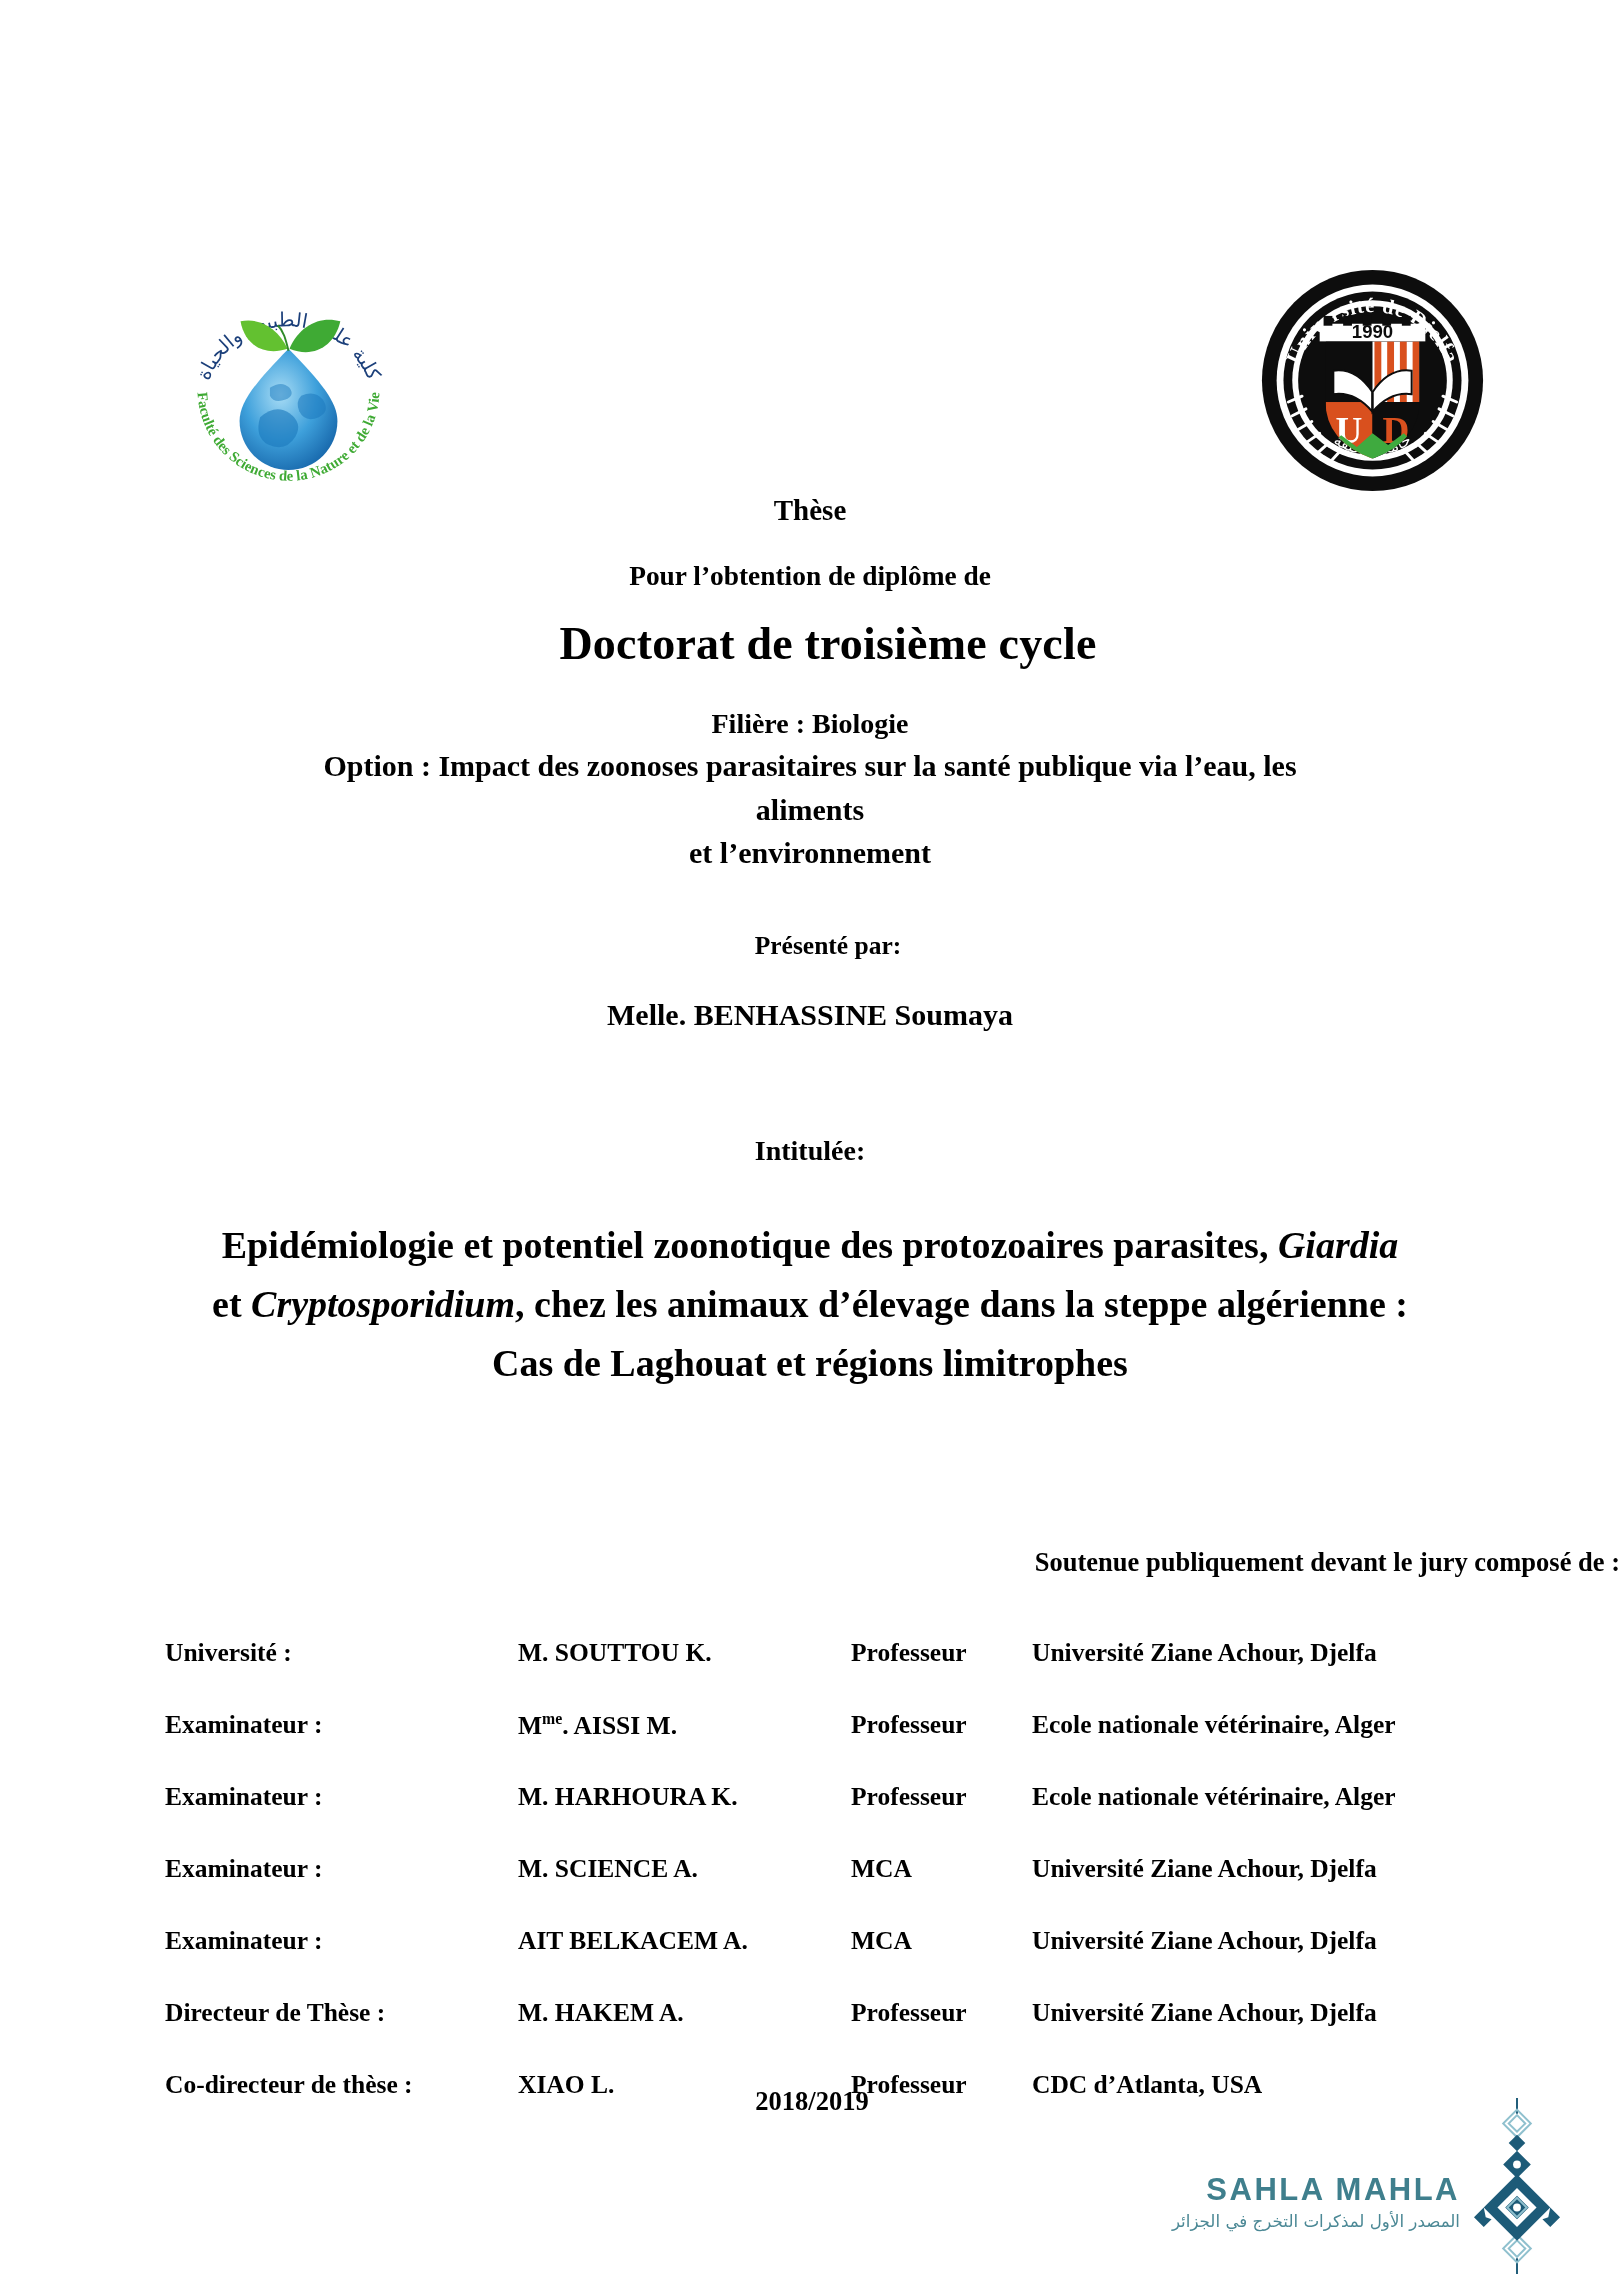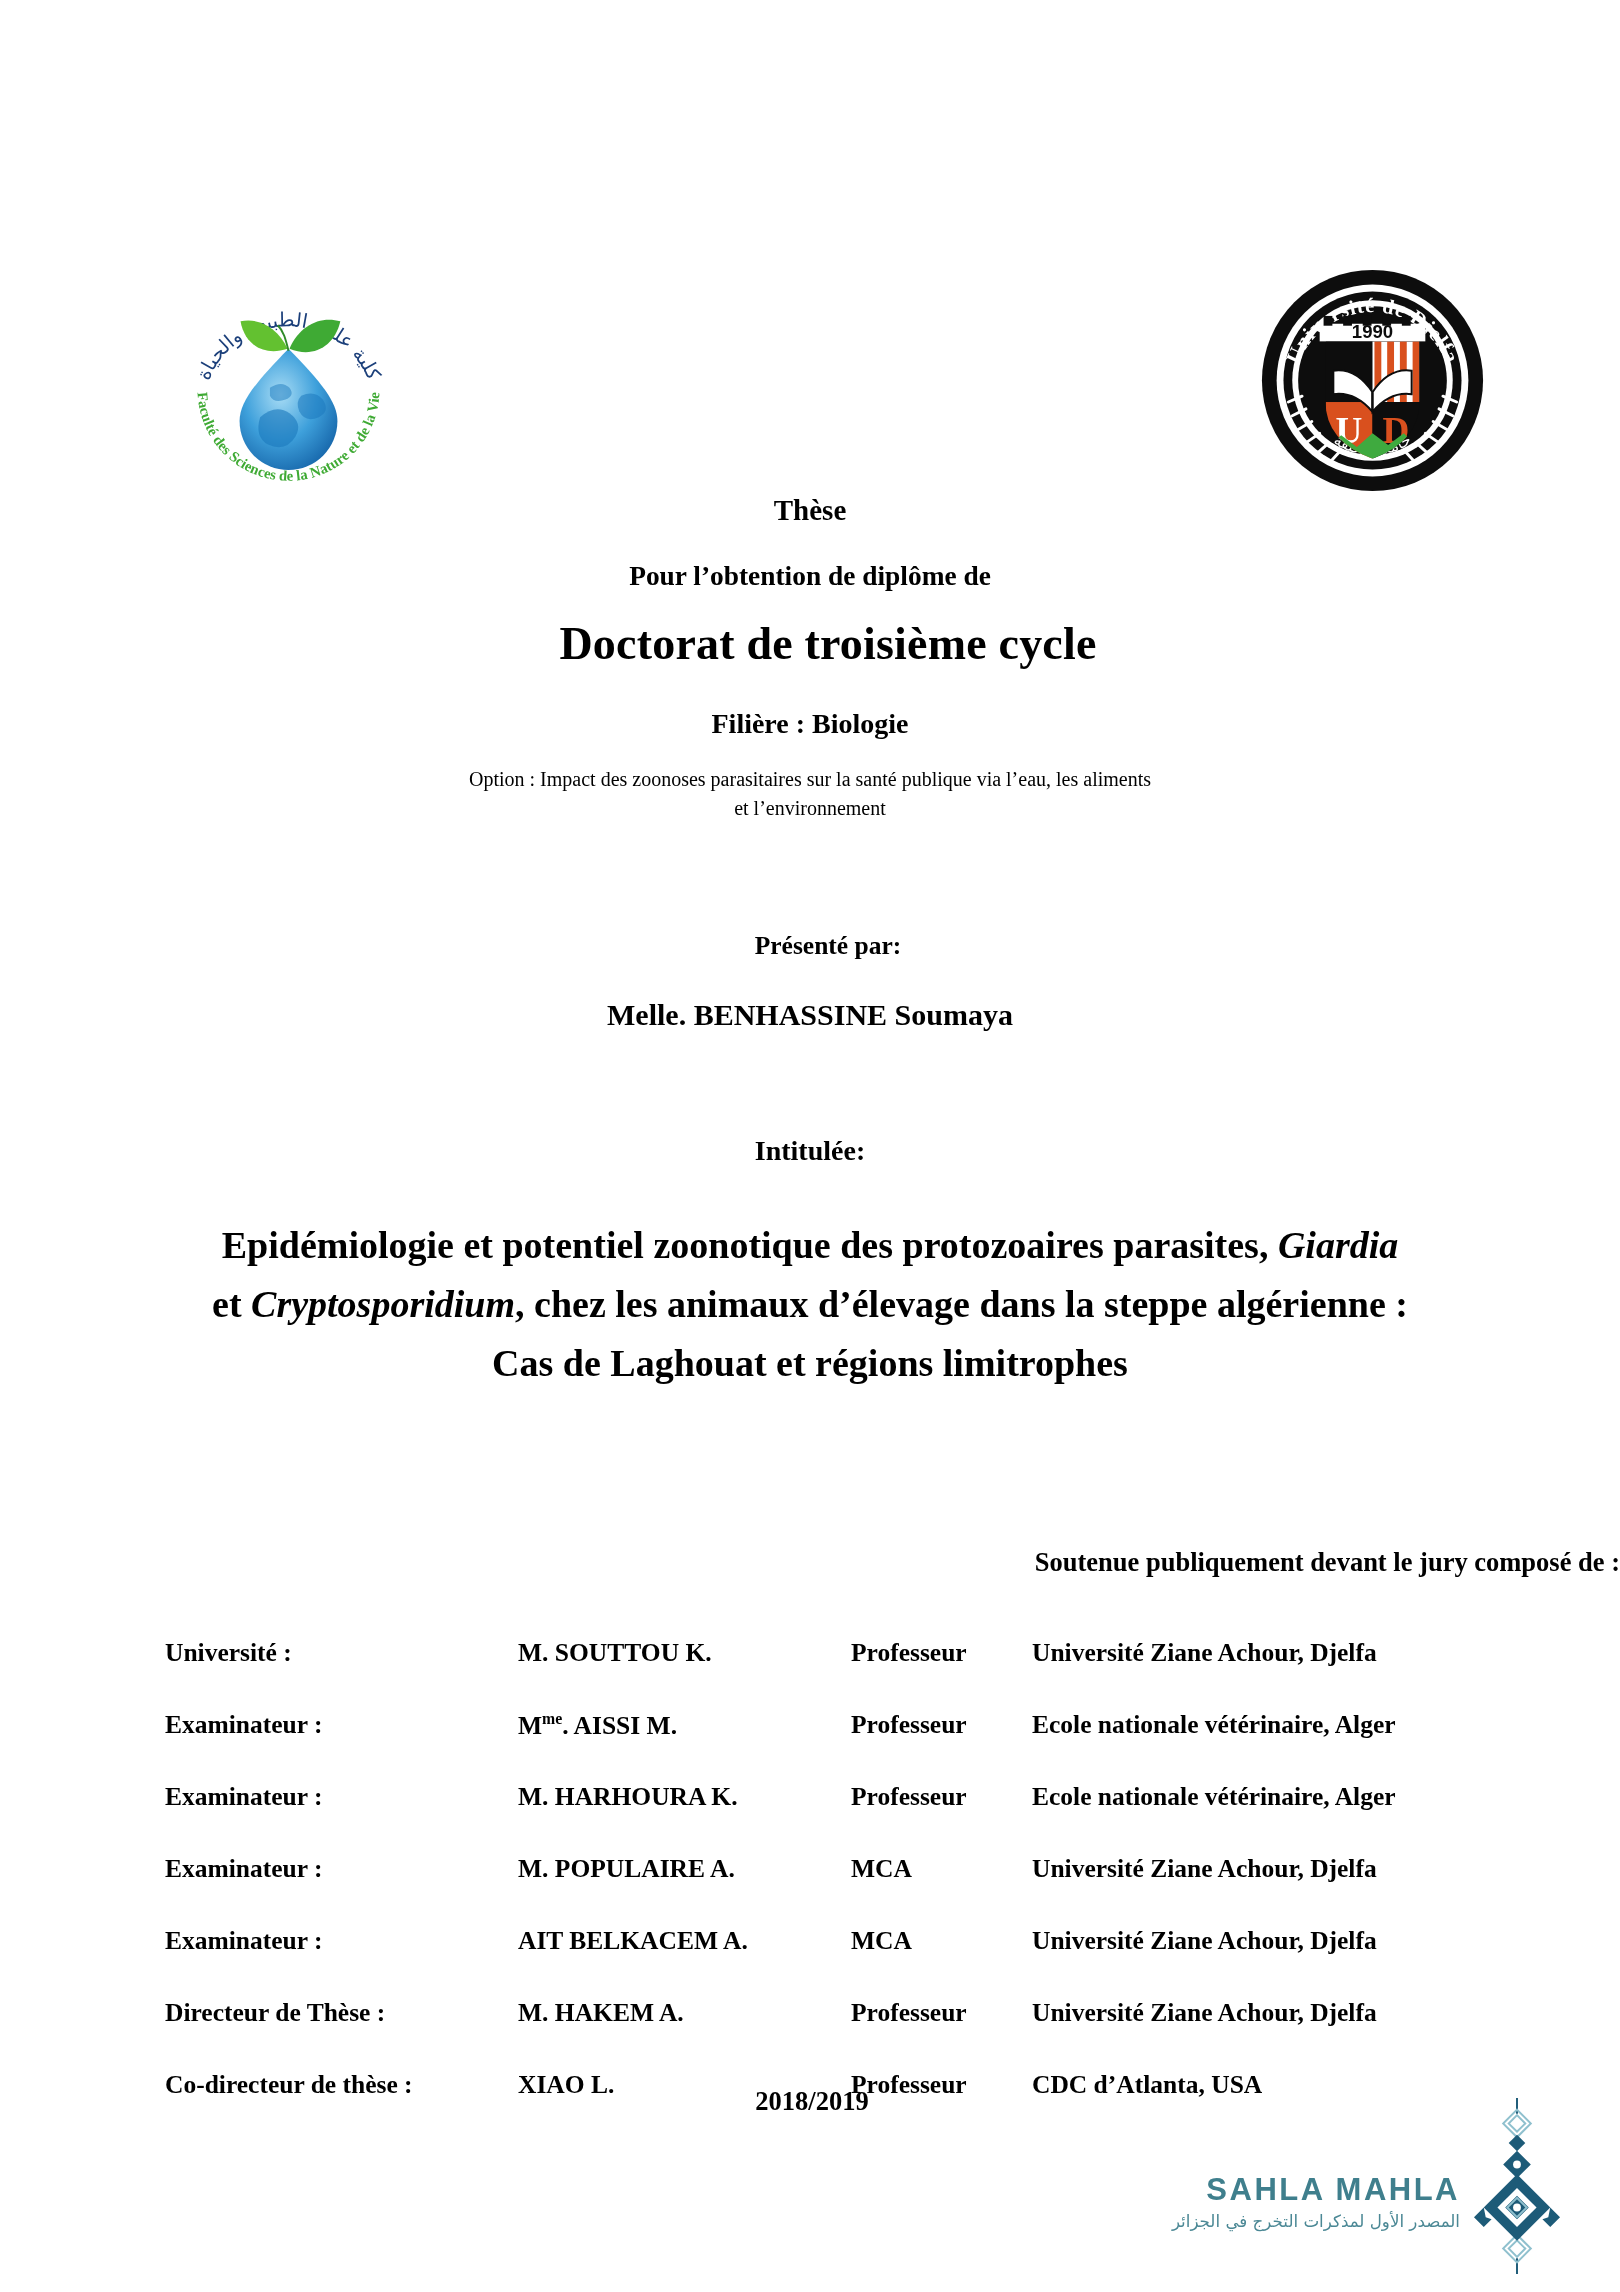--- a/index.html
+++ b/index.html
@@ -60,21 +60,21 @@
   .cc {
     position: absolute;
     left: 0;
     right: 0;
     text-align: center;
   }
   .these        { top: 494px;  font-size: 29px; font-weight: bold; }
   .obtention    { top: 561px;  font-size: 27.4px; font-weight: bold; }
   .degree       { top: 617px;  font-size: 46px; font-weight: bold; letter-spacing: 0.2px; padding-left: 36px; }
   .filiere      { top: 708px;  font-size: 28px; font-weight: bold; }
-  .option       { top: 765px;  font-size: 20px; font-weight: normal; line-height: 1.45; }
+  .option       { top: 744px;  font-size: 30px; font-weight: bold; line-height: 1.45; }
   .option .in   { display: block; width: 1059px; margin: 0 auto; }
   .presente     { top: 931px;  font-size: 25.5px; font-weight: bold; margin-left: 36px; }
   .author       { top: 998px; font-size: 30px; font-weight: bold; }
   .intitulee    { top: 1135px; font-size: 28px; font-weight: bold; }
 
   .title-main {
     position: absolute;
     left: 50%;
     transform: translateX(-50%);
     top: 1186px;
@@ -308,21 +308,21 @@
         <td class="c-inst">Ecole nationale vétérinaire, Alger</td>
       </tr>
       <tr>
         <td class="c-role">Examinateur :</td>
         <td class="c-name">M. HARHOURA K.</td>
         <td class="c-grade">Professeur</td>
         <td class="c-inst">Ecole nationale vétérinaire, Alger</td>
       </tr>
       <tr>
         <td class="c-role">Examinateur :</td>
-        <td class="c-name">M. POPULAIRE A.</td>
+        <td class="c-name">M. SCIENCE A.</td>
         <td class="c-grade">MCA</td>
         <td class="c-inst">Université Ziane Achour, Djelfa</td>
       </tr>
       <tr>
         <td class="c-role">Examinateur :</td>
         <td class="c-name">AIT BELKACEM A.</td>
         <td class="c-grade">MCA</td>
         <td class="c-inst">Université Ziane Achour, Djelfa</td>
       </tr>
       <tr>

